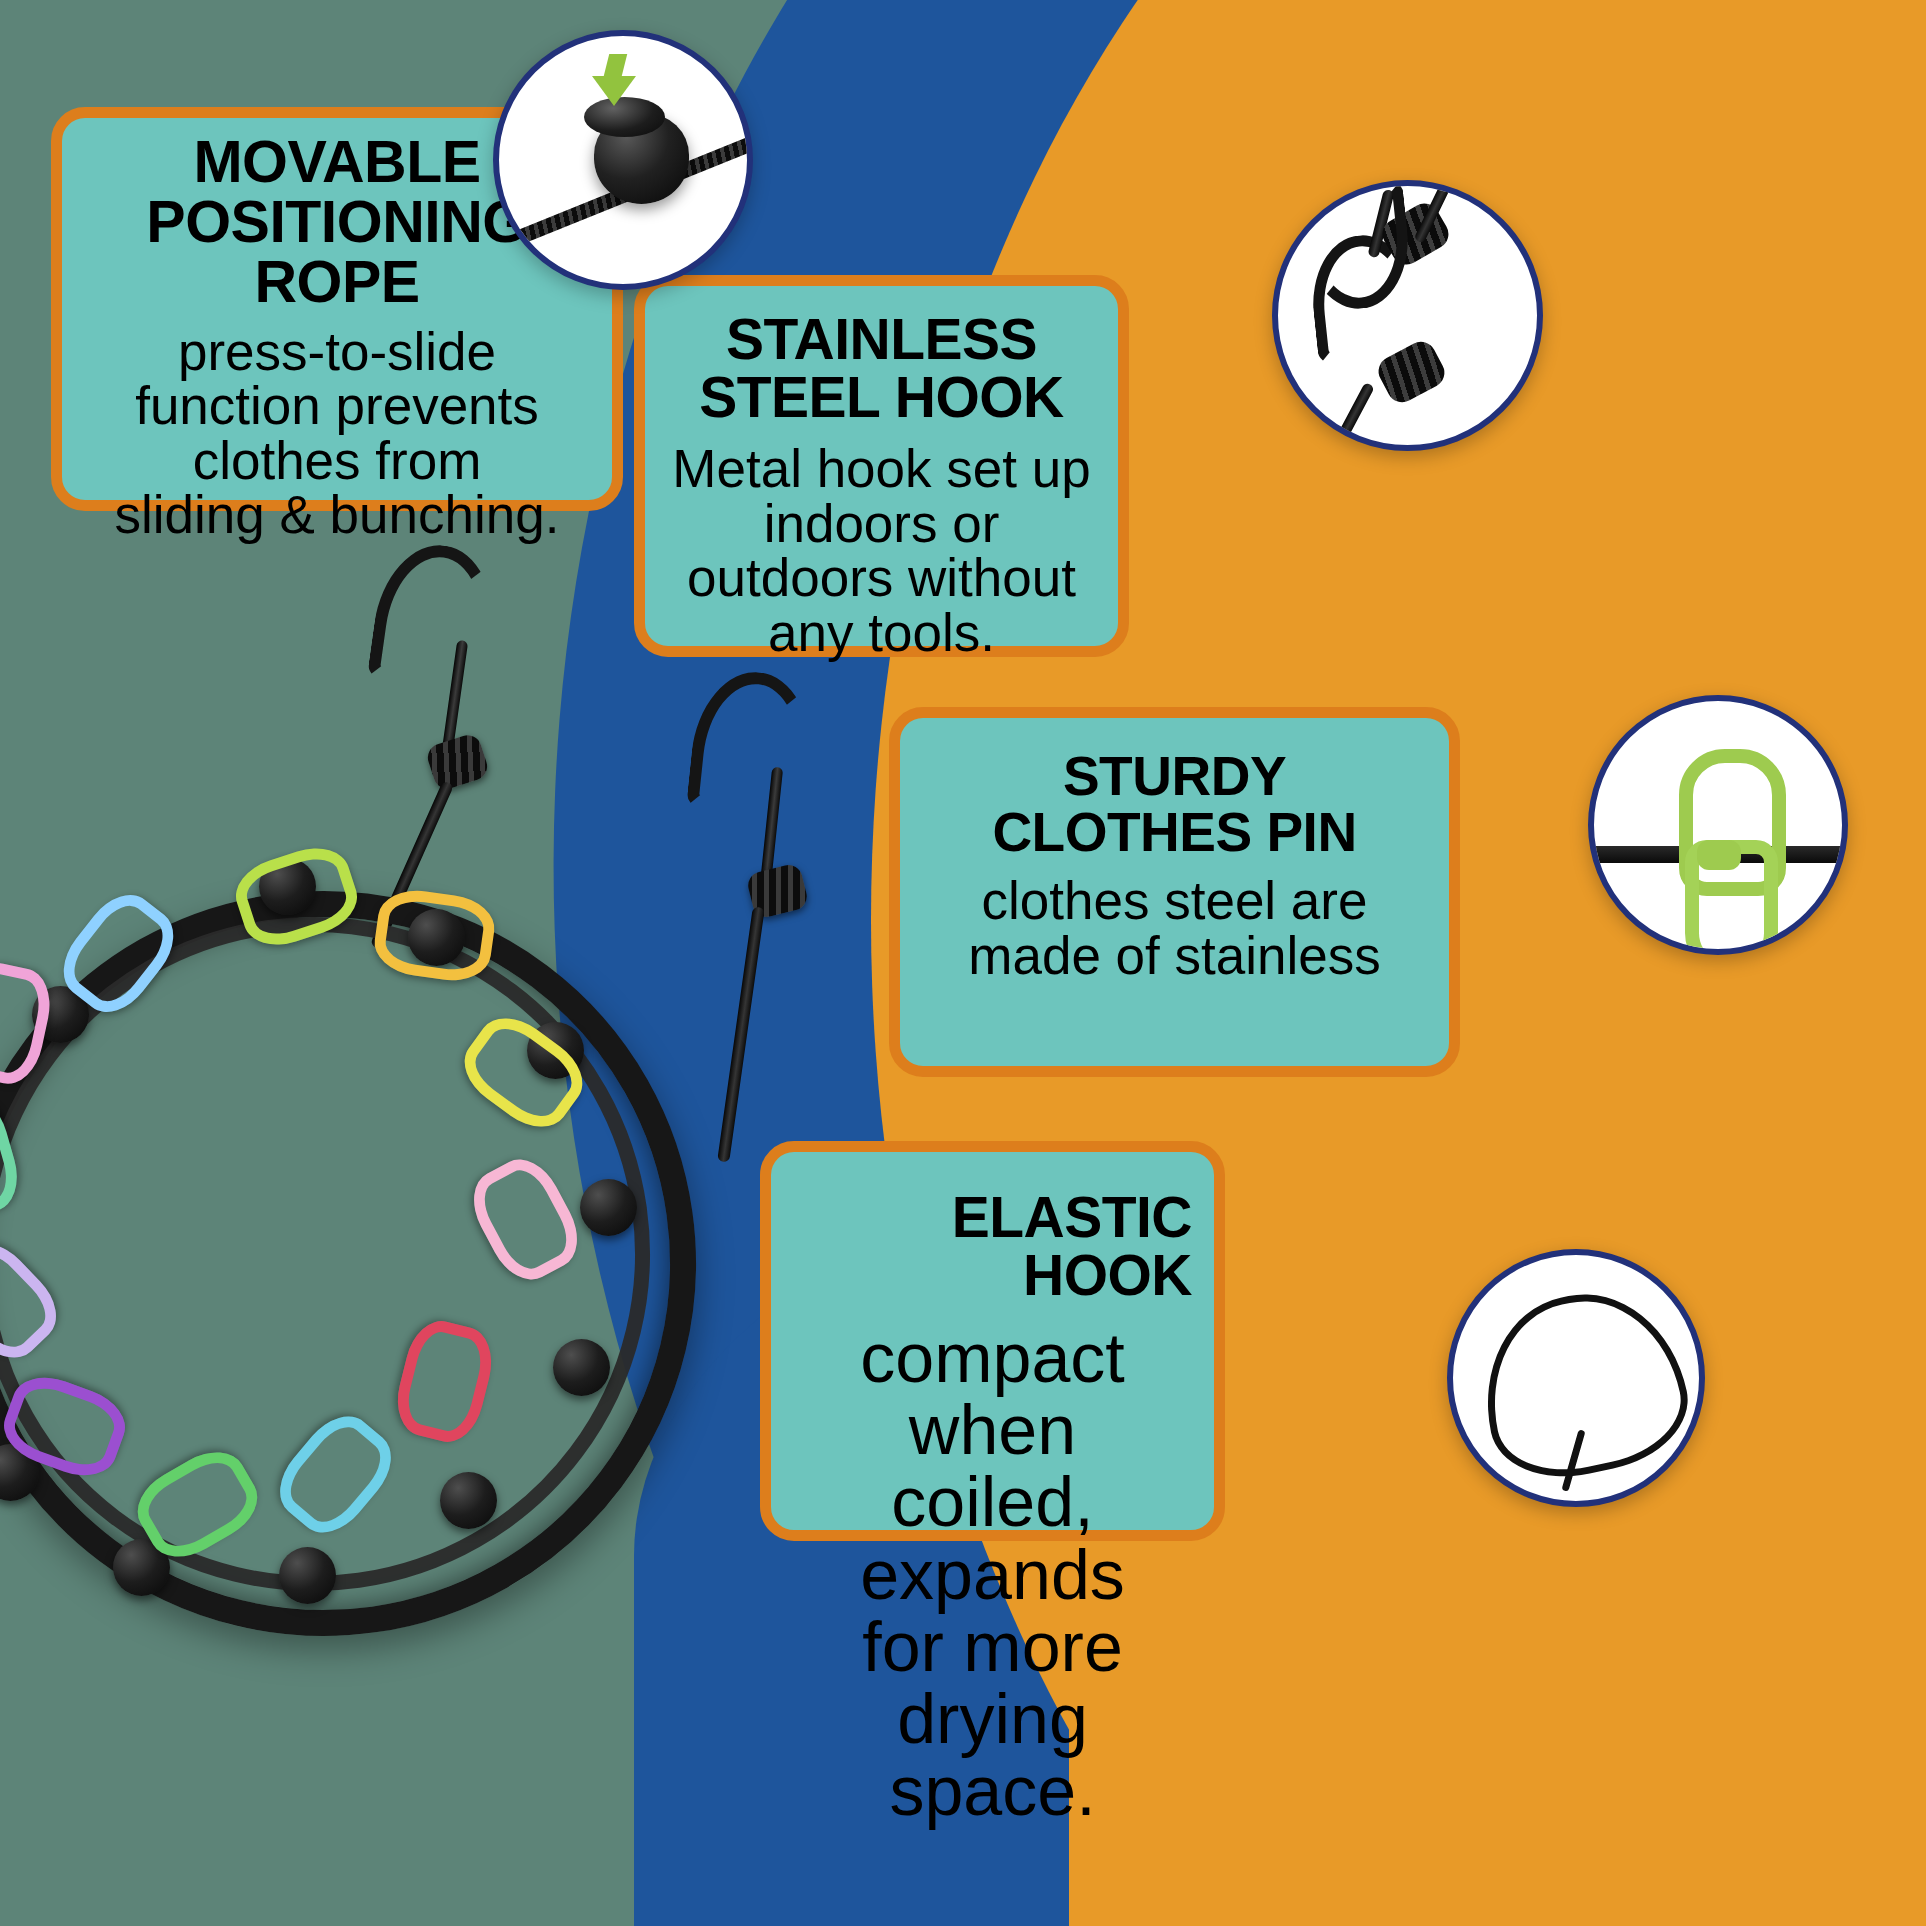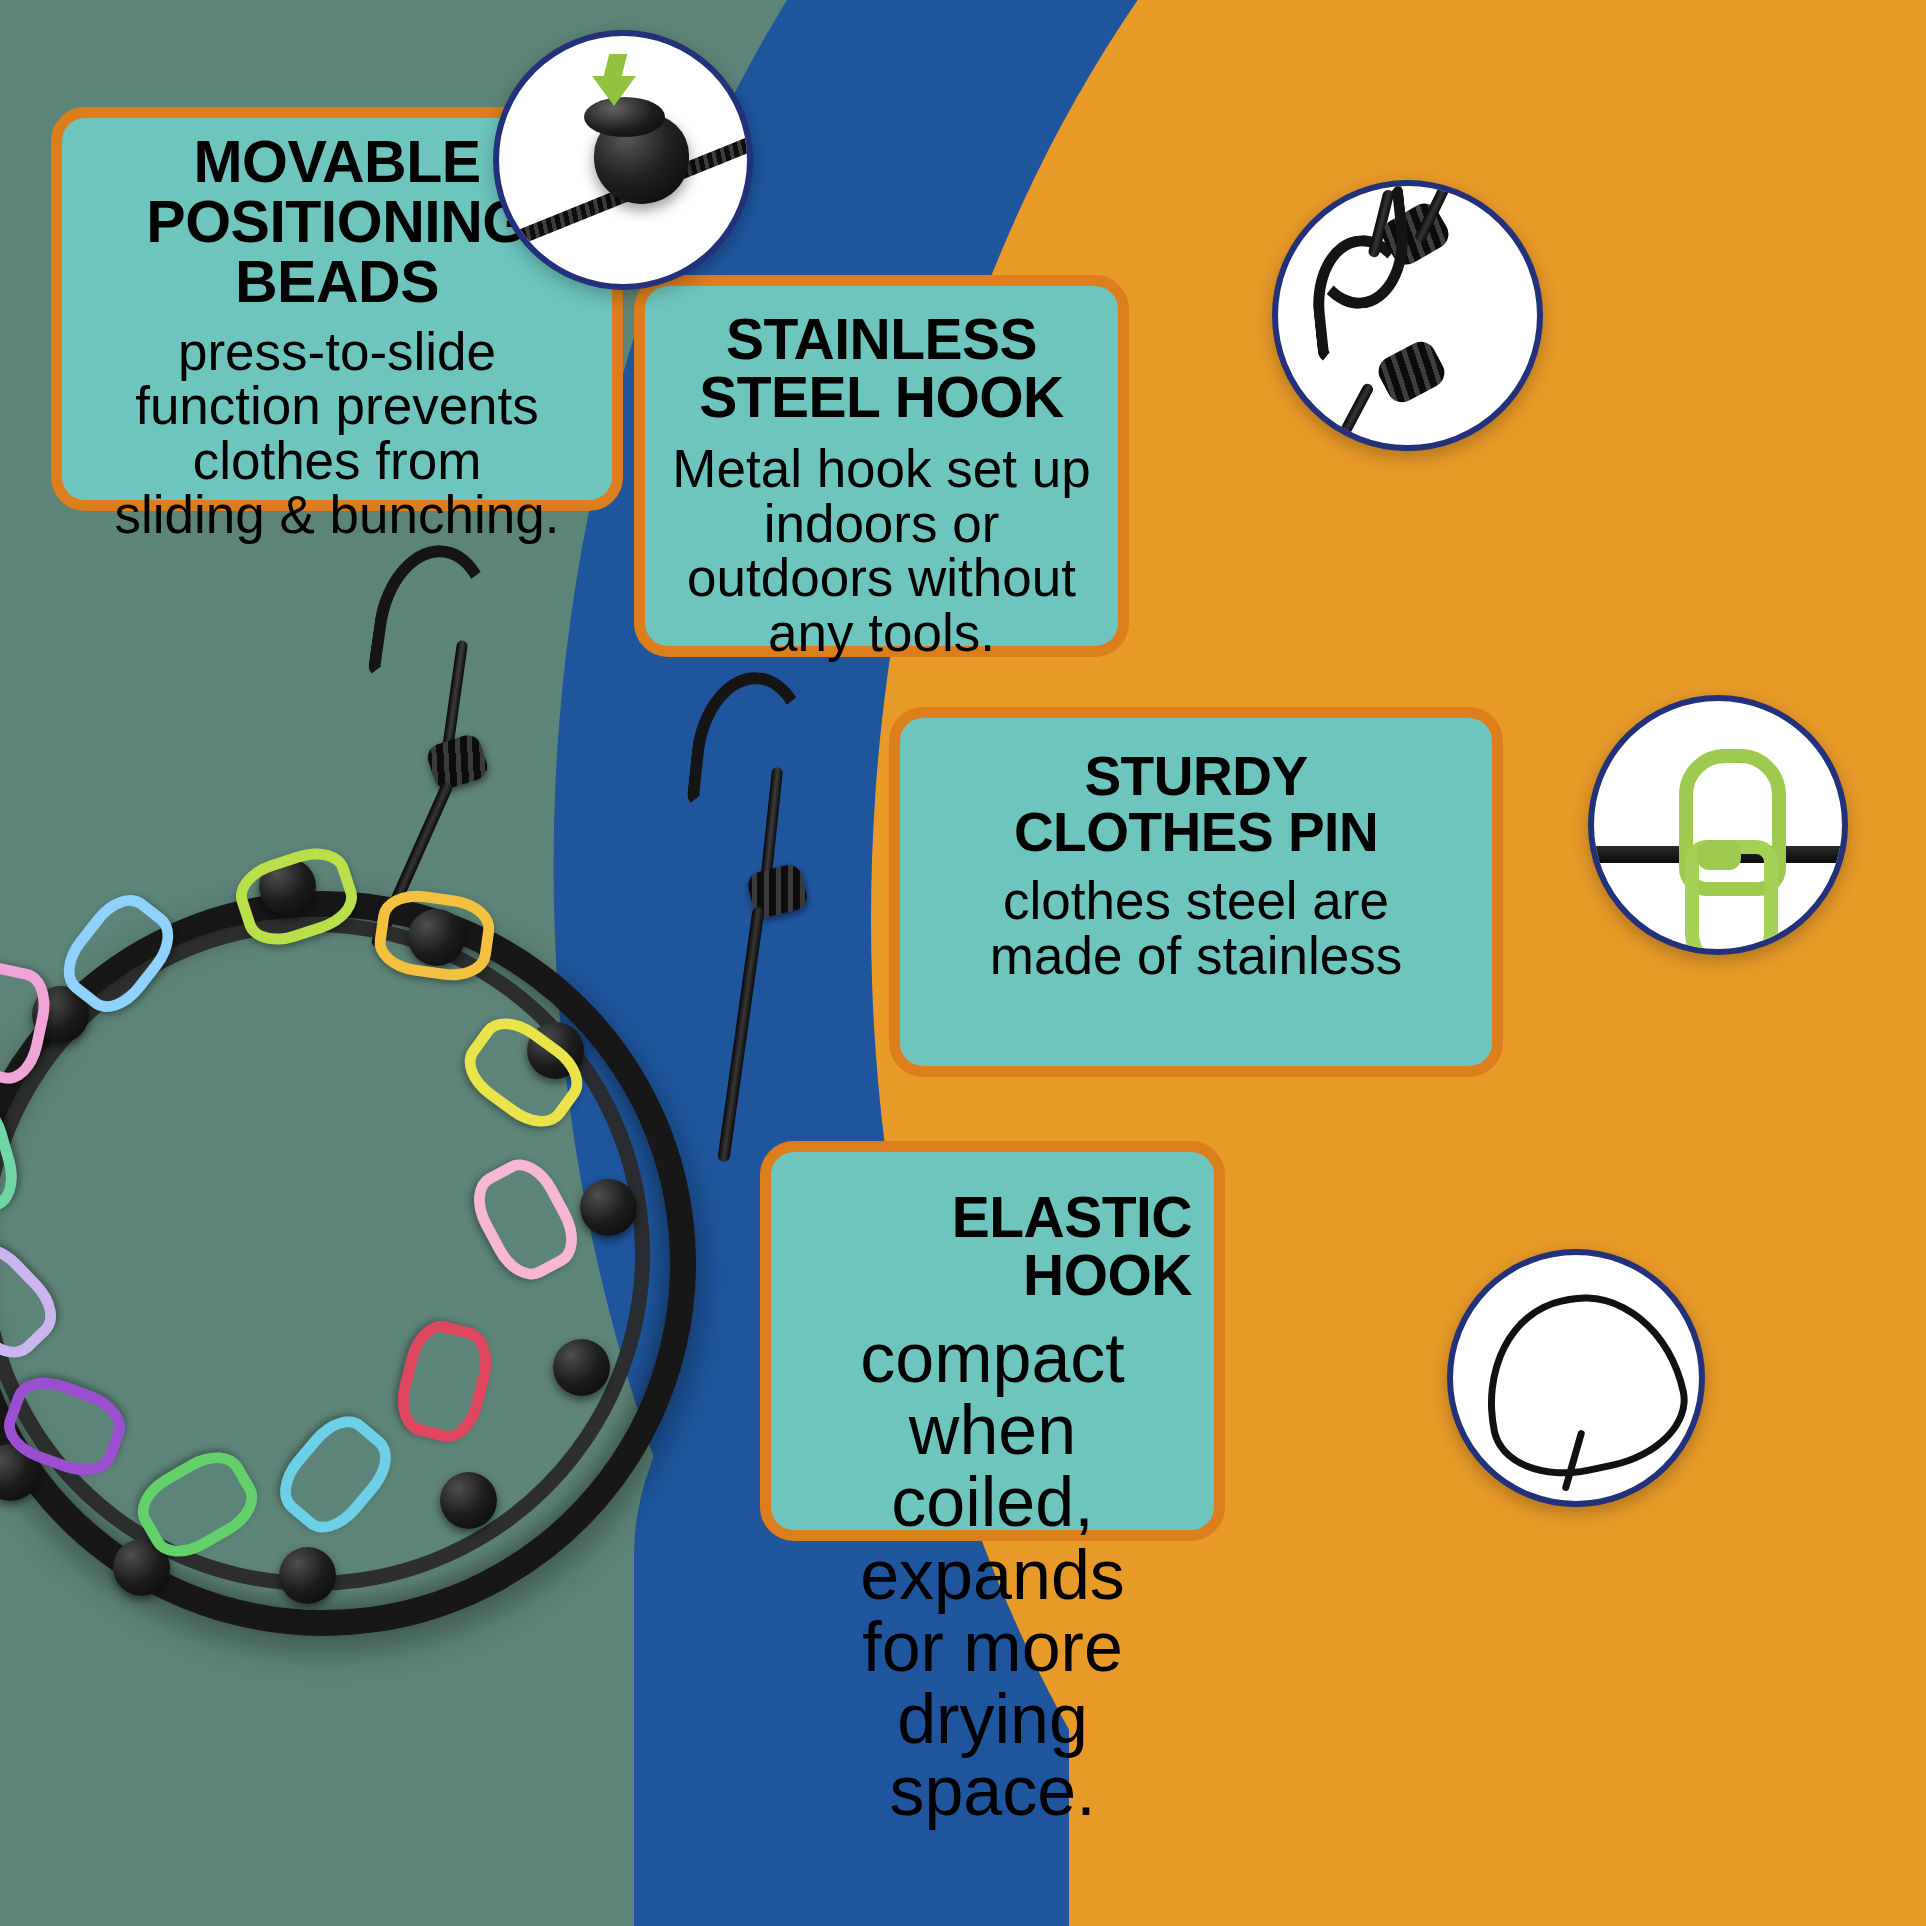--- a/index.html
+++ b/index.html
@@ -107,21 +107,21 @@
   }
 
   #card-beads{left:51px;  top:107px; width:572px; height:404px;}
   #card-beads h2{font-size:59px;}
   #card-beads p{font-size:53px;margin-top:12px;}
 
   #card-hook{left:634px; top:275px; width:495px; height:382px;}
   #card-hook h2{font-size:57px;margin-top:14px;}
   #card-hook p{font-size:53px;margin-top:16px;}
 
-  #card-pin{left:889px; top:707px; width:614px; height:370px;}
+  #card-pin{left:889px; top:707px; width:571px; height:370px;}
   #card-pin h2{font-size:55px;margin-top:20px;}
   #card-pin p{font-size:53px;margin-top:14px;}
 
   #card-rope{left:760px; top:1141px; width:465px; height:400px;}
   #card-rope h2{font-size:57px;margin-top:26px;text-align:right;}
   #card-rope p{font-size:70px;margin-top:18px;}
 
   
   .circle{
     position:absolute;border-radius:50%;background:#fff;
@@ -258,21 +258,21 @@
       <div class="clip" style="left:30px;top:426px;border-color:#cbb5f0;transform:rotate(-134deg);"></div>
       <div class="clip" style="left:0px;top:283px;border-color:#6fd6a4;transform:rotate(-106deg);"></div>
       <div class="clip" style="left:34px;top:149px;border-color:#f0a4d8;transform:rotate(-78deg);"></div>
     </div>
   </div>
 
   <div class="card" id="card-beads">
     <h2>
       <span>MOVABLE</span><br>
       <span>POSITIONING</span><br>
-      <span>BEADS</span>
+      <span>ROPE</span>
     </h2>
     <p>
       <span>press-to-slide</span><br>
       <span>function prevents</span><br>
       <span>clothes from</span><br>
       <span>sliding &amp; bunching.</span>
     </p>
   </div>
 
   <div class="card" id="card-hook">

